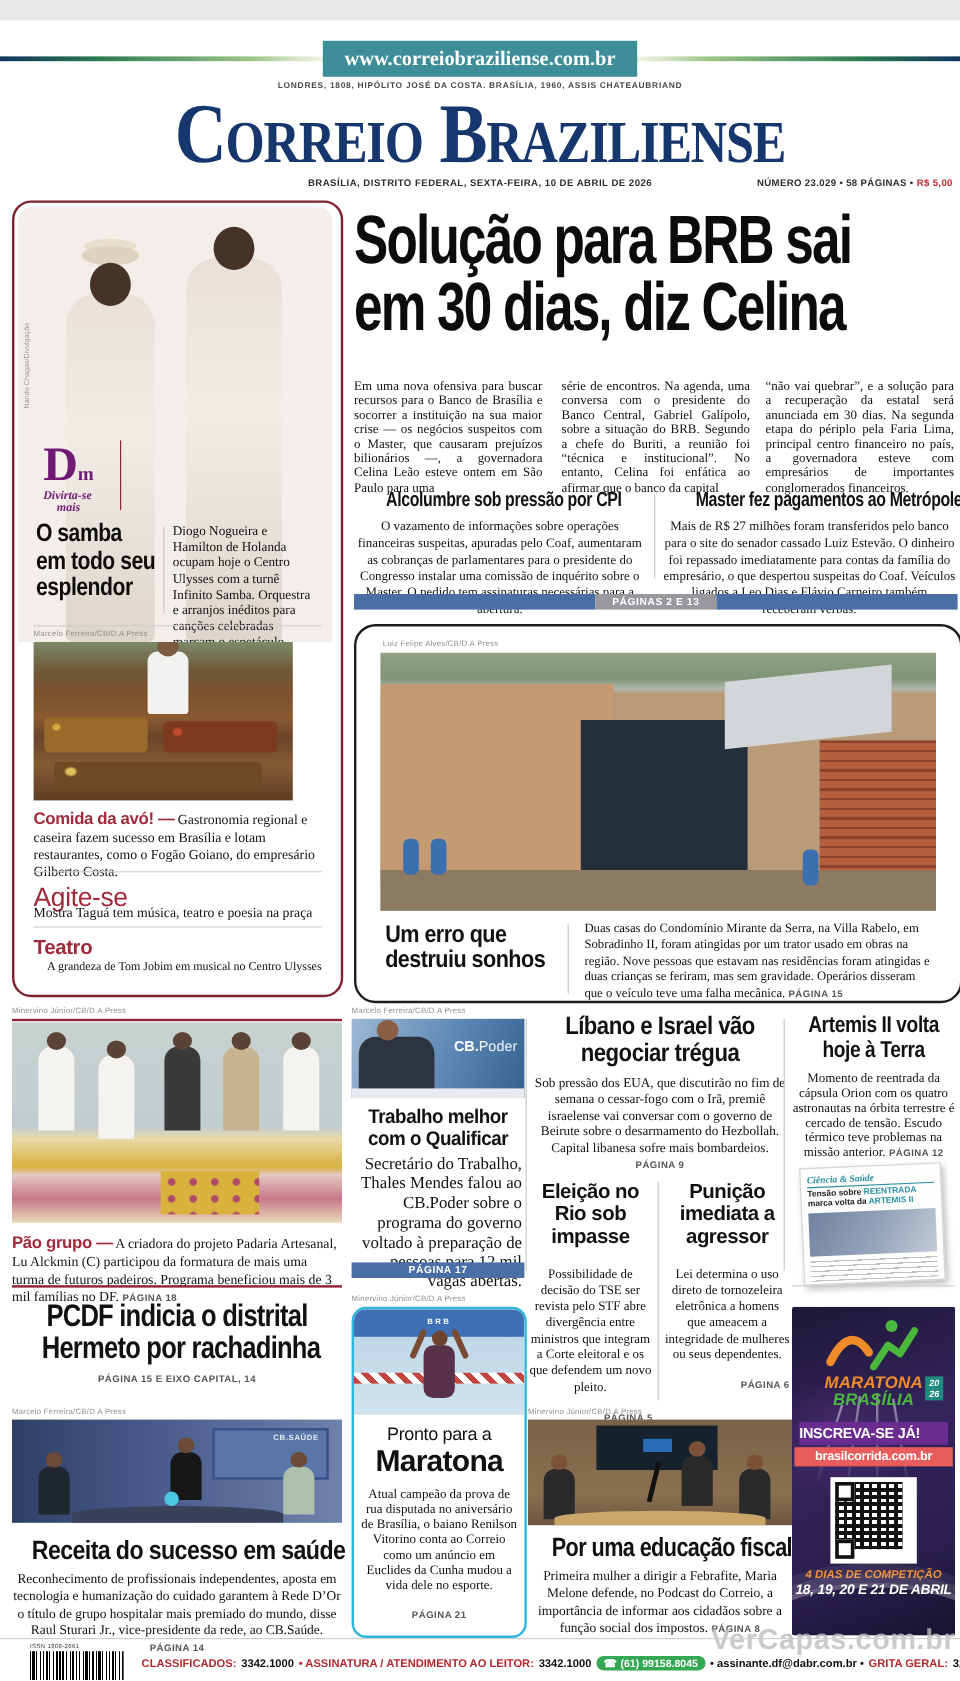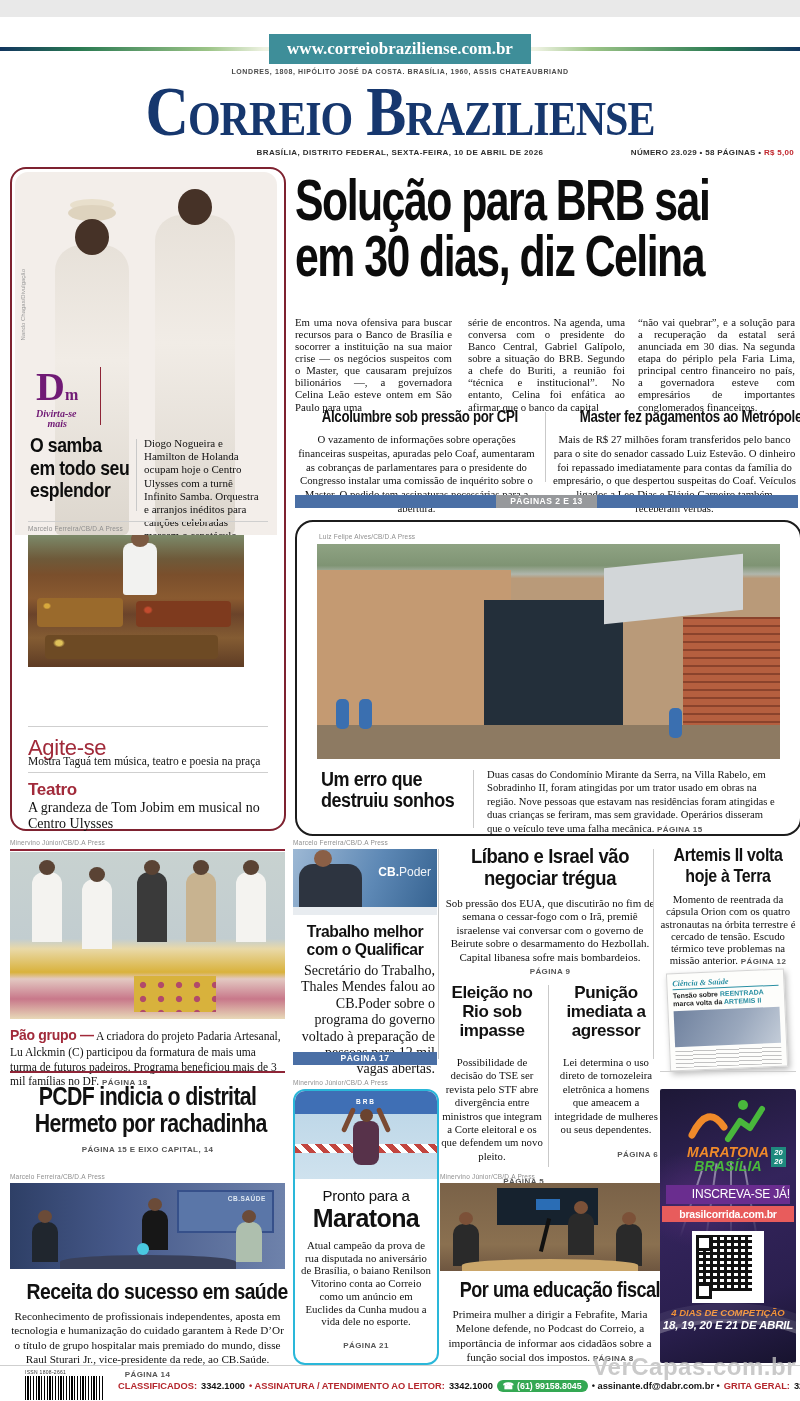--- a/index.html
+++ b/index.html
@@ -53,21 +53,21 @@
   .foodphoto .tray1{position:absolute;left:4%;top:48%;width:40%;height:22%;background:radial-gradient(6px 5px at 10px 8px,#d8a93c 40%,#9a6a2c 70%);border-radius:4px;}
   .foodphoto .tray2{position:absolute;left:50%;top:50%;width:44%;height:20%;background:radial-gradient(7px 6px at 12px 9px,#c24b2e 40%,#7e3a1e 70%);border-radius:4px;}
   .foodphoto .tray3{position:absolute;left:8%;top:76%;width:80%;height:18%;background:radial-gradient(8px 6px at 14px 8px,#e0c25a 40%,#6d4a24 75%);border-radius:4px;}
   .comida{left:16px;top:505px;width:240px;font-size:11.5px;line-height:1.25;}
   .redlead{color:#a12a3a;font-weight:bold;font-family:"Liberation Sans",sans-serif;font-size:14px;letter-spacing:-.3px;}
   .cbox .hr2{left:16px;top:557px;width:240px;}
   .agitehd{left:16px;top:566px;font-size:22px;font-weight:normal;color:#a12a3a;letter-spacing:-.3px;}
   .agitetx{left:16px;top:586px;width:240px;font-size:11.5px;}
   .cbox .hr3{left:16px;top:603px;width:240px;}
   .teatrohd{left:16px;top:611px;font-size:17px;font-weight:bold;color:#a12a3a;letter-spacing:-.3px;}
-  .teatrotx{left:16px;top:631px;width:240px;font-size:14px;}
+  .teatrotx{left:16px;top:631px;width:240px;font-size:10px;text-align:right;}
 
   
   .leadhl{left:295px;top:156px;width:640px;font-weight:bold;font-size:57px;line-height:.98;letter-spacing:-2px;
     color:#0c0c0c;transform:scaleX(.75);transform-origin:left top;}
   .leadhl div{white-space:nowrap;}
   .leadcol{top:299px;width:157px;font-size:10.8px;line-height:1.12;}
   .c1{left:295px;} .c2{left:468px;} .c3{left:638px;}
 
   
   .substory{top:390px;width:243px;}
@@ -209,21 +209,21 @@
     background:radial-gradient(90px 70px at 30% 40%,#4a2a6e 0%,transparent 70%),
                linear-gradient(160deg,#1d1836 0%,#34245c 40%,#2a1f4e 75%,#17132e 100%);}
   .ad .spike{position:absolute;width:2px;background:linear-gradient(#e8e8f2,transparent);opacity:.55;}
   .ad .logo{position:absolute;left:50%;top:8px;transform:translateX(-50%);}
   .adtitle{position:absolute;left:0;top:56px;width:136px;text-align:center;font-style:italic;font-weight:bold;line-height:1.02;letter-spacing:.2px;}
   .adtitle .t1{color:#f08a2a;font-size:14px;}
   .adtitle .t2{color:#49b83c;font-size:14px;}
   .yearbox{position:absolute;right:10px;top:58px;width:15px;background:#1f8a7e;color:#fff;font-size:7.5px;font-weight:bold;
     font-style:italic;text-align:center;line-height:1.2;padding:1px 0;}
   .adcta{position:absolute;left:6px;top:96px;width:124px;height:19px;background:#6a2d8f;color:#fff;font-size:12px;
-    font-weight:normal;text-align:right;line-height:19px;letter-spacing:-.2px;}
+    font-weight:bold;text-align:left;line-height:19px;letter-spacing:-.2px;}
   .adsite{position:absolute;left:2px;top:117px;width:132px;height:16px;background:#e85c5c;color:#fff;font-size:10.5px;
     font-weight:bold;text-align:center;line-height:16px;letter-spacing:-.2px;}
   .qr{position:absolute;left:50%;top:142px;transform:translateX(-50%);width:64px;height:64px;background:#fff;padding:4px;}
   .qr .px{position:absolute;left:4px;top:4px;width:56px;height:56px;
     background:repeating-linear-gradient(90deg,#111 0 3px,transparent 3px 7px),
                repeating-linear-gradient(0deg,#111 0 3px,#fff 3px 6px);}
   .qr .c{position:absolute;width:10px;height:10px;border:3px solid #111;background:#fff;}
   .qr .c1{left:4px;top:4px;} .qr .c3{left:4px;bottom:4px;}
   .addays{position:absolute;left:0;top:218px;width:136px;text-align:center;color:#f08a2a;font-size:9.5px;font-weight:bold;font-style:italic;}
   .addates{position:absolute;left:0;top:230px;width:136px;text-align:center;color:#fff;font-size:11.5px;font-weight:bold;font-style:italic;letter-spacing:-.2px;}
@@ -286,20 +286,23 @@
     <div class="s sambadiv vrule"></div>
     <div class="s sambatxt serif">Diogo Nogueira e Hamilton de Holanda ocupam hoje o Centro Ulysses com a turnê Infinito Samba. Orquestra e arranjos inéditos para canções celebradas marcam o espetáculo.</div>
     <div class="s hr1 hrule"></div>
     <div class="s foodcredit credit">Marcelo Ferreira/CB/D.A Press</div>
     <div class="s foodphoto">
       <div class="chef"></div>
         <div class="tray1"></div>
         <div class="tray2"></div>
         <div class="tray3"></div>
     </div>
+    <div class="s comida serif">
+      <span class="redlead">Comida da avó! —</span><span> Gastronomia regional e caseira fazem sucesso em Brasília e lotam restaurantes, como o Fogão Goiano, do empresário Gilberto Costa.</span>
+    </div>
     <div class="s hr2 hrule"></div>
     <div class="s agitehd">Agite-se</div>
     <div class="s agitetx serif">Mostra Taguá tem música, teatro e poesia na praça</div>
     <div class="s hr3 hrule"></div>
     <div class="s teatrohd">Teatro</div>
     <div class="s teatrotx serif">A grandeza de Tom Jobim em musical no Centro Ulysses</div>
   </div>
 
   <div class="s leadhl">
     <div>Solução para BRB sai</div>

